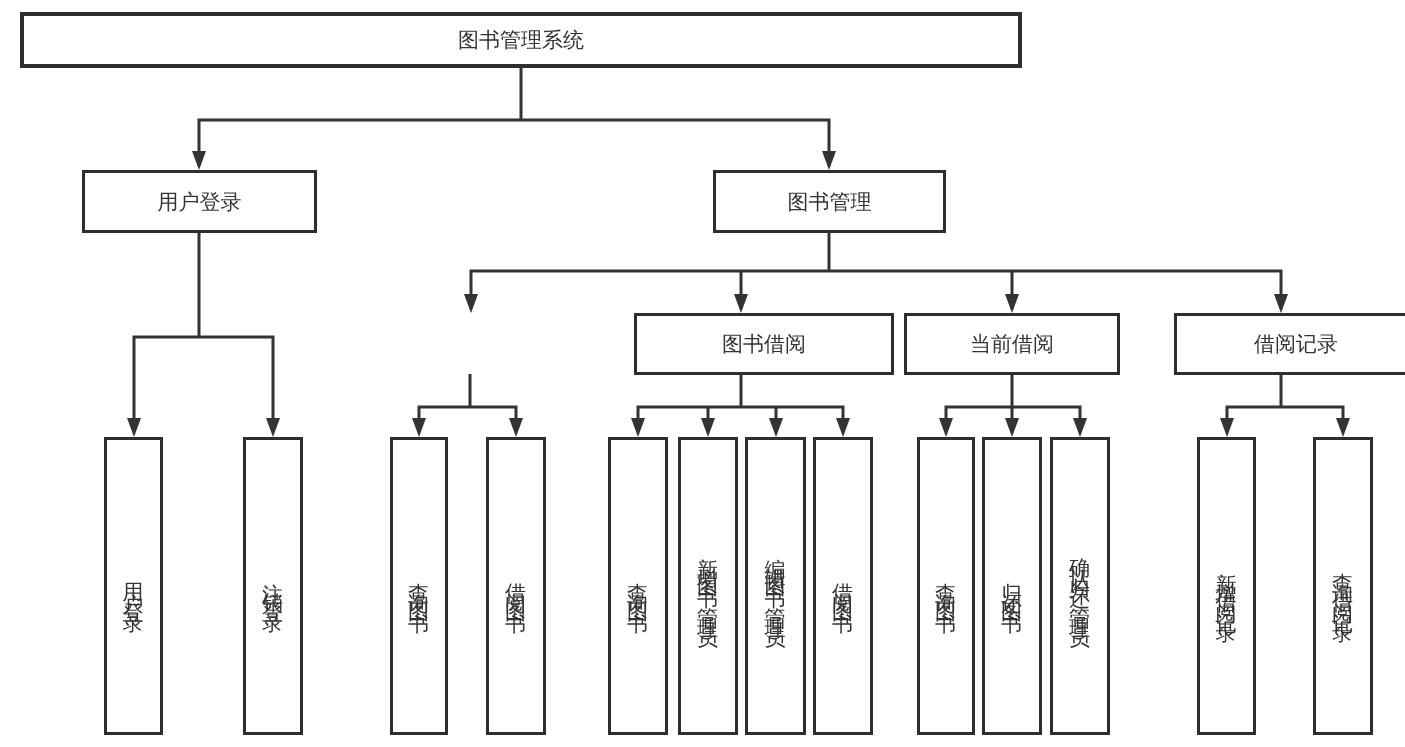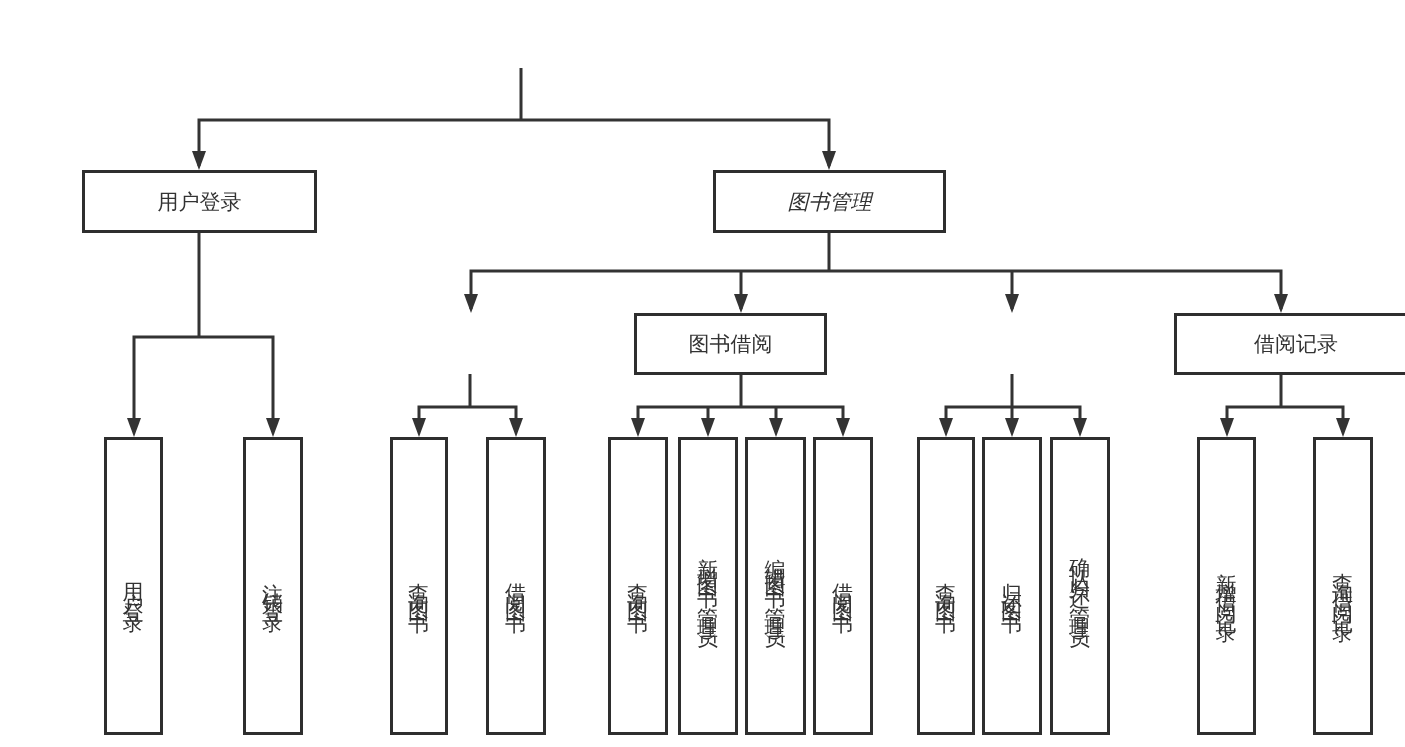--- a/index.html
+++ b/index.html
@@ -74,30 +74,36 @@
       <polygon points="769,418 783,418 776,437"></polygon>
       <polygon points="836,418 850,418 843,437"></polygon>
       <polygon points="939,418 953,418 946,437"></polygon>
       <polygon points="1005,418 1019,418 1012,437"></polygon>
       <polygon points="1073,418 1087,418 1080,437"></polygon>
       <polygon points="1220,418 1234,418 1227,437"></polygon>
       <polygon points="1336,418 1350,418 1343,437"></polygon>
     </g>
   </svg>
 
+  <div class="box root-box" style="left:20px;top:12px;width:1002px;height:56px;">
+    <span>图书管理系统</span>
+  </div>
 
   <div class="box h2" style="left:82px;width:235px;">
     <span>用户登录</span>
   </div>
-  <div class="box h2" style="left:713px;width:233px;font-style:italic;">
+  <div class="box h2" style="left:713px;width:233px;">
     <span>图书管理</span>
   </div>
 
-  <div class="box h3" style="left:634px;width:193px;">
+  <div class="box h3" style="left:634px;width:260px;">
     <span>图书借阅</span>
+  </div>
+  <div class="box h3" style="left:904px;width:216px;">
+    <span>当前借阅</span>
   </div>
   <div class="box h3" style="left:1174px;width:244px;">
     <span>借阅记录</span>
   </div>
 
   <div class="box leaf" style="left:104px;width:59px;">
     <span class="vtxt">用户登录</span>
   </div>
   <div class="box leaf" style="left:243px;width:60px;">
     <span class="vtxt">注销登录</span>

